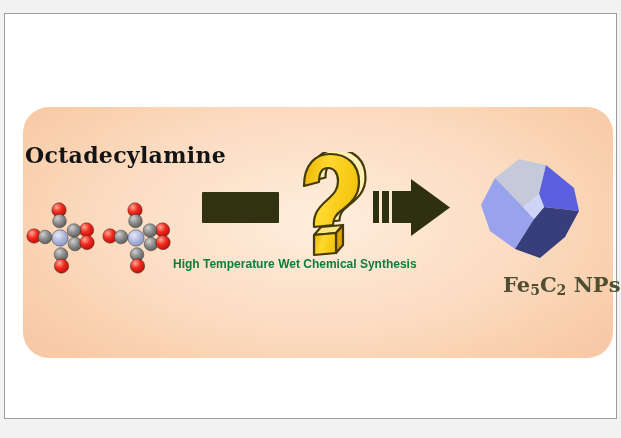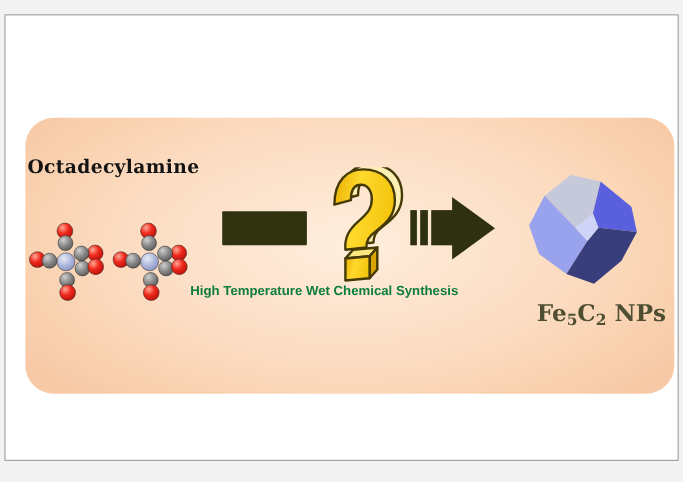--- a/index.html
+++ b/index.html
@@ -12,21 +12,21 @@
     position:absolute;left:4px;top:13px;width:613px;height:406px;
     box-sizing:border-box;background:#ffffff;border:1.5px solid #9c9c9c;
   }
   .scheme{
     position:absolute;left:18px;top:93px;width:590px;height:251px;
     border-radius:26px;
     background:radial-gradient(ellipse 62% 75% at 50% 46%, #feeedd 0%, #fcdcc2 55%, #f9d0ae 85%, #f7c9a6 100%);
   }
   .title{
     position:absolute;left:24px;top:141px;
-    font-family:"DejaVu Serif", serif;font-weight:bold;font-size:17px;
+    font-family:"DejaVu Serif", serif;font-weight:bold;font-size:22px;
     color:#141414;letter-spacing:0.3px;white-space:nowrap;
   }
   .molecules{position:absolute;left:22px;top:199px;}
   .formula{
     position:absolute;font-family:"DejaVu Serif", serif;font-weight:bold;
     color:#1c1c1c;font-size:22px;white-space:nowrap;
   }
   .formula .sub{font-size:14px;position:relative;top:3px;}
   .precursor-label{left:64px;top:269px;}
   .product-label{left:486px;top:271px;color:#4e4e33;font-size:21px;}
@@ -132,16 +132,16 @@
     <div class="condition" style="left:168px;top:243px;">High Temperature Wet Chemical Synthesis</div>
 
     <svg class="particle" style="left:473px;top:143px;" width="104" height="104" viewBox="0 0 104 104" stroke-linejoin="round">
       <polygon points="17,21 41,2 68,8 61,37 45,50" fill="#c6c9da"></polygon>
       <polygon points="68,8 96,31 101,54 66,50 61,37" fill="#5a60dd"></polygon>
       <polygon points="17,21 45,50 56,62 37,92 12,74 3,48" fill="#99a2ec"></polygon>
       <polygon points="56,62 66,50 101,54 87,80 62,101 37,92" fill="#383e7c"></polygon>
       <polygon points="61,37 66,50 56,62 45,50" fill="#ced4f8"></polygon>
     </svg>
 
-    <div class="formula product-label" style="left:483px;top:258px;"><span>Fe</span><span class="sub">5</span><span>C</span><span class="sub">2</span><span> NPs</span></div>
+    <div class="formula product-label" style="left:498px;top:258px;"><span>Fe</span><span class="sub">5</span><span>C</span><span class="sub">2</span><span> NPs</span></div>
 
   </div>
 </div>
 
 </body></html>

